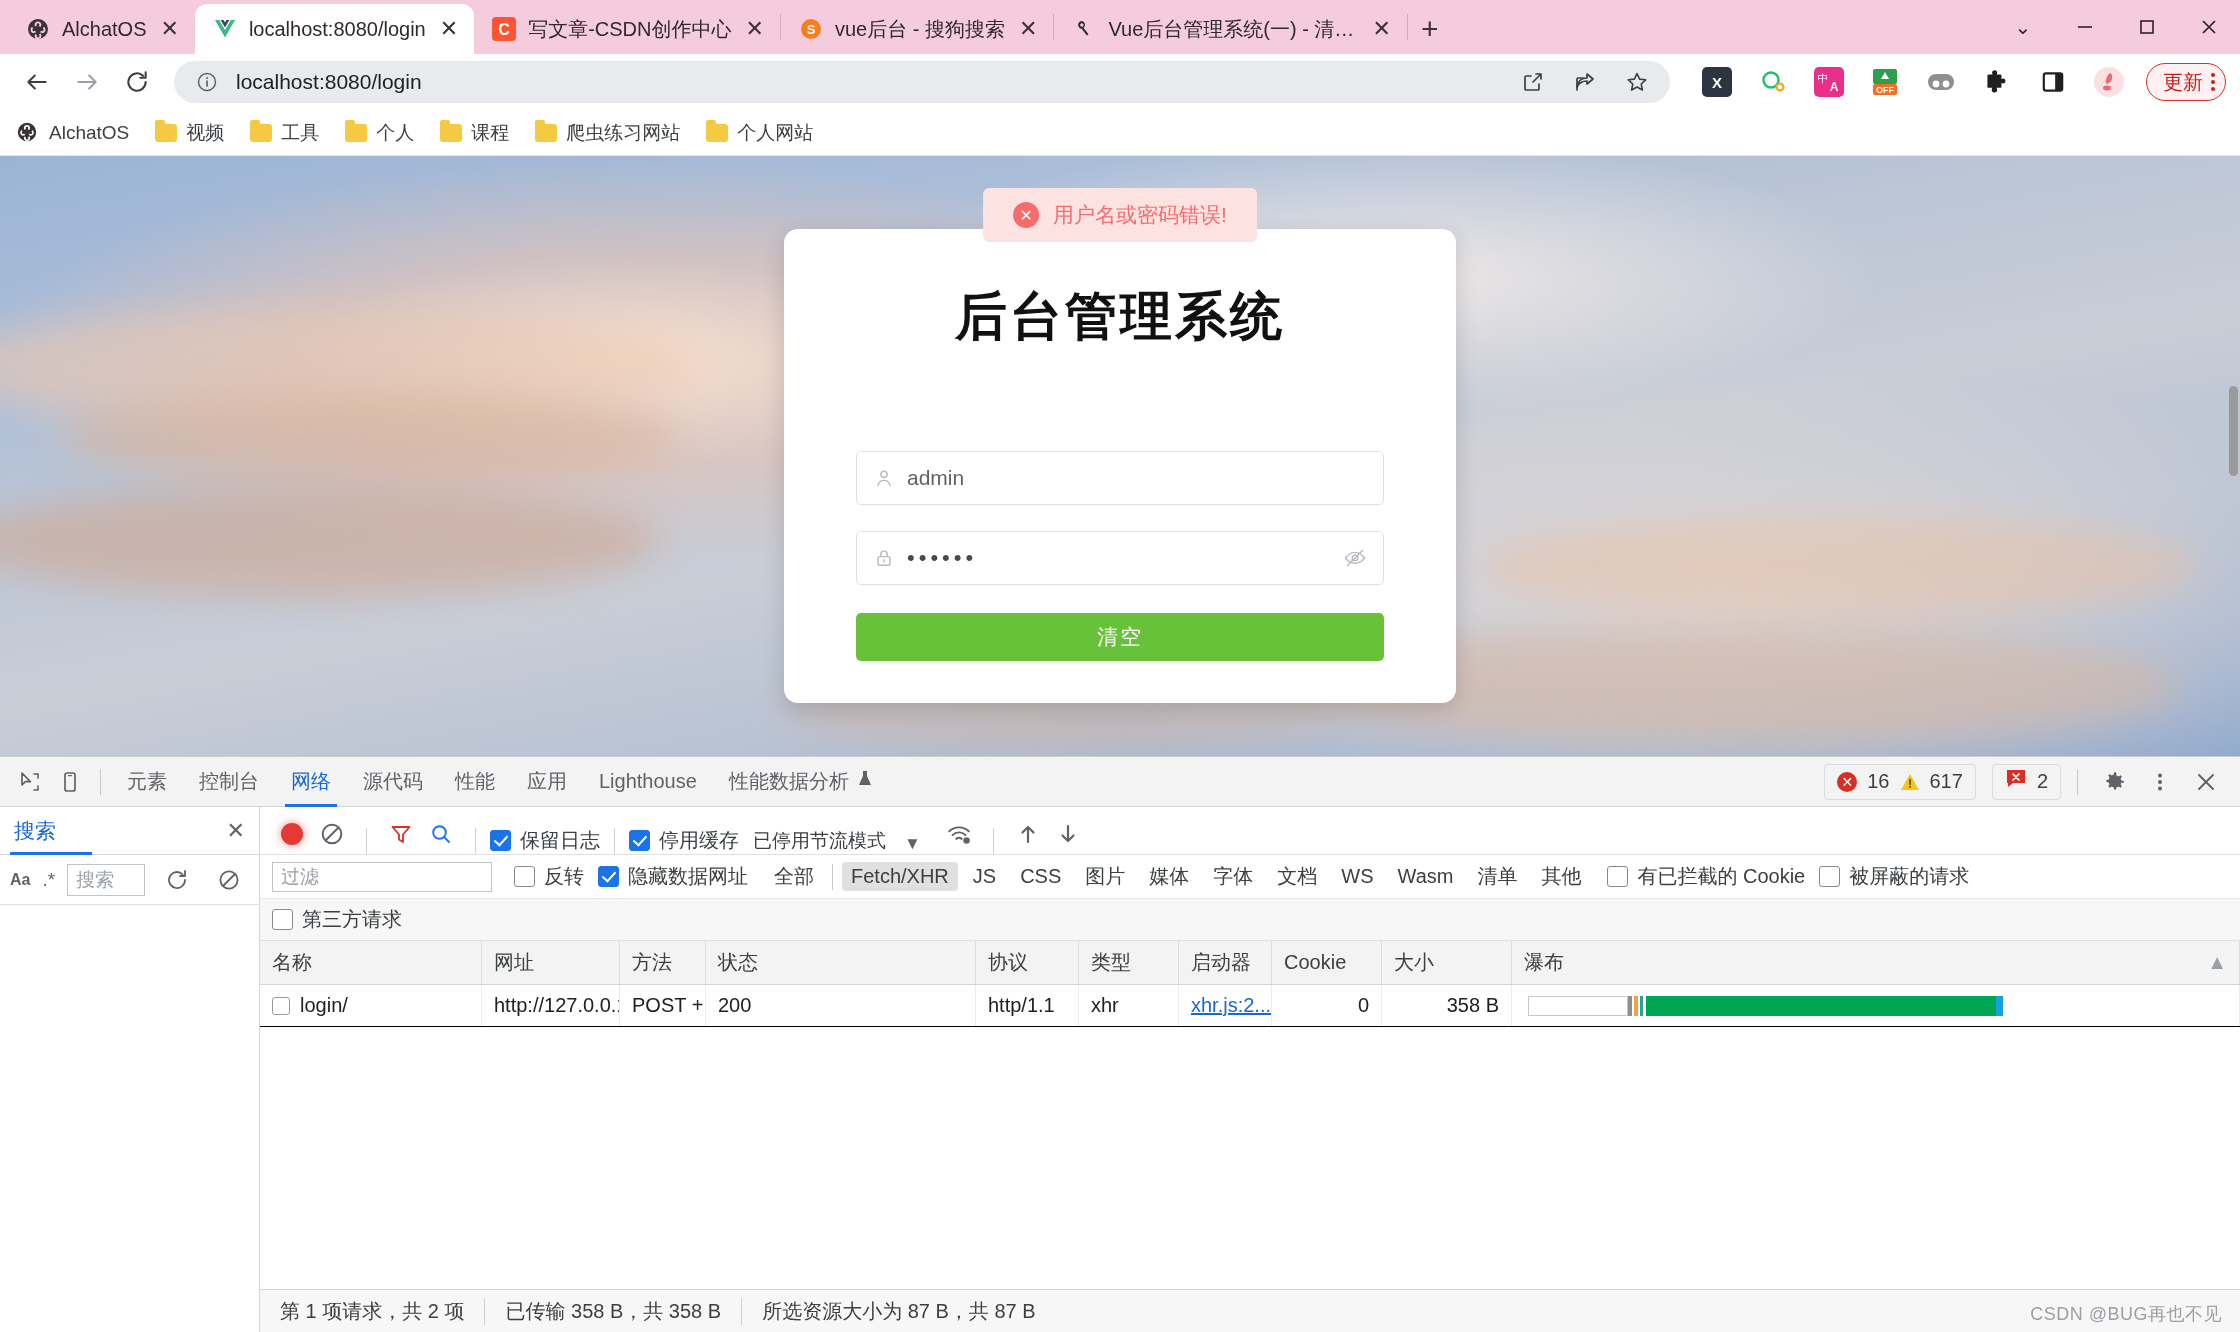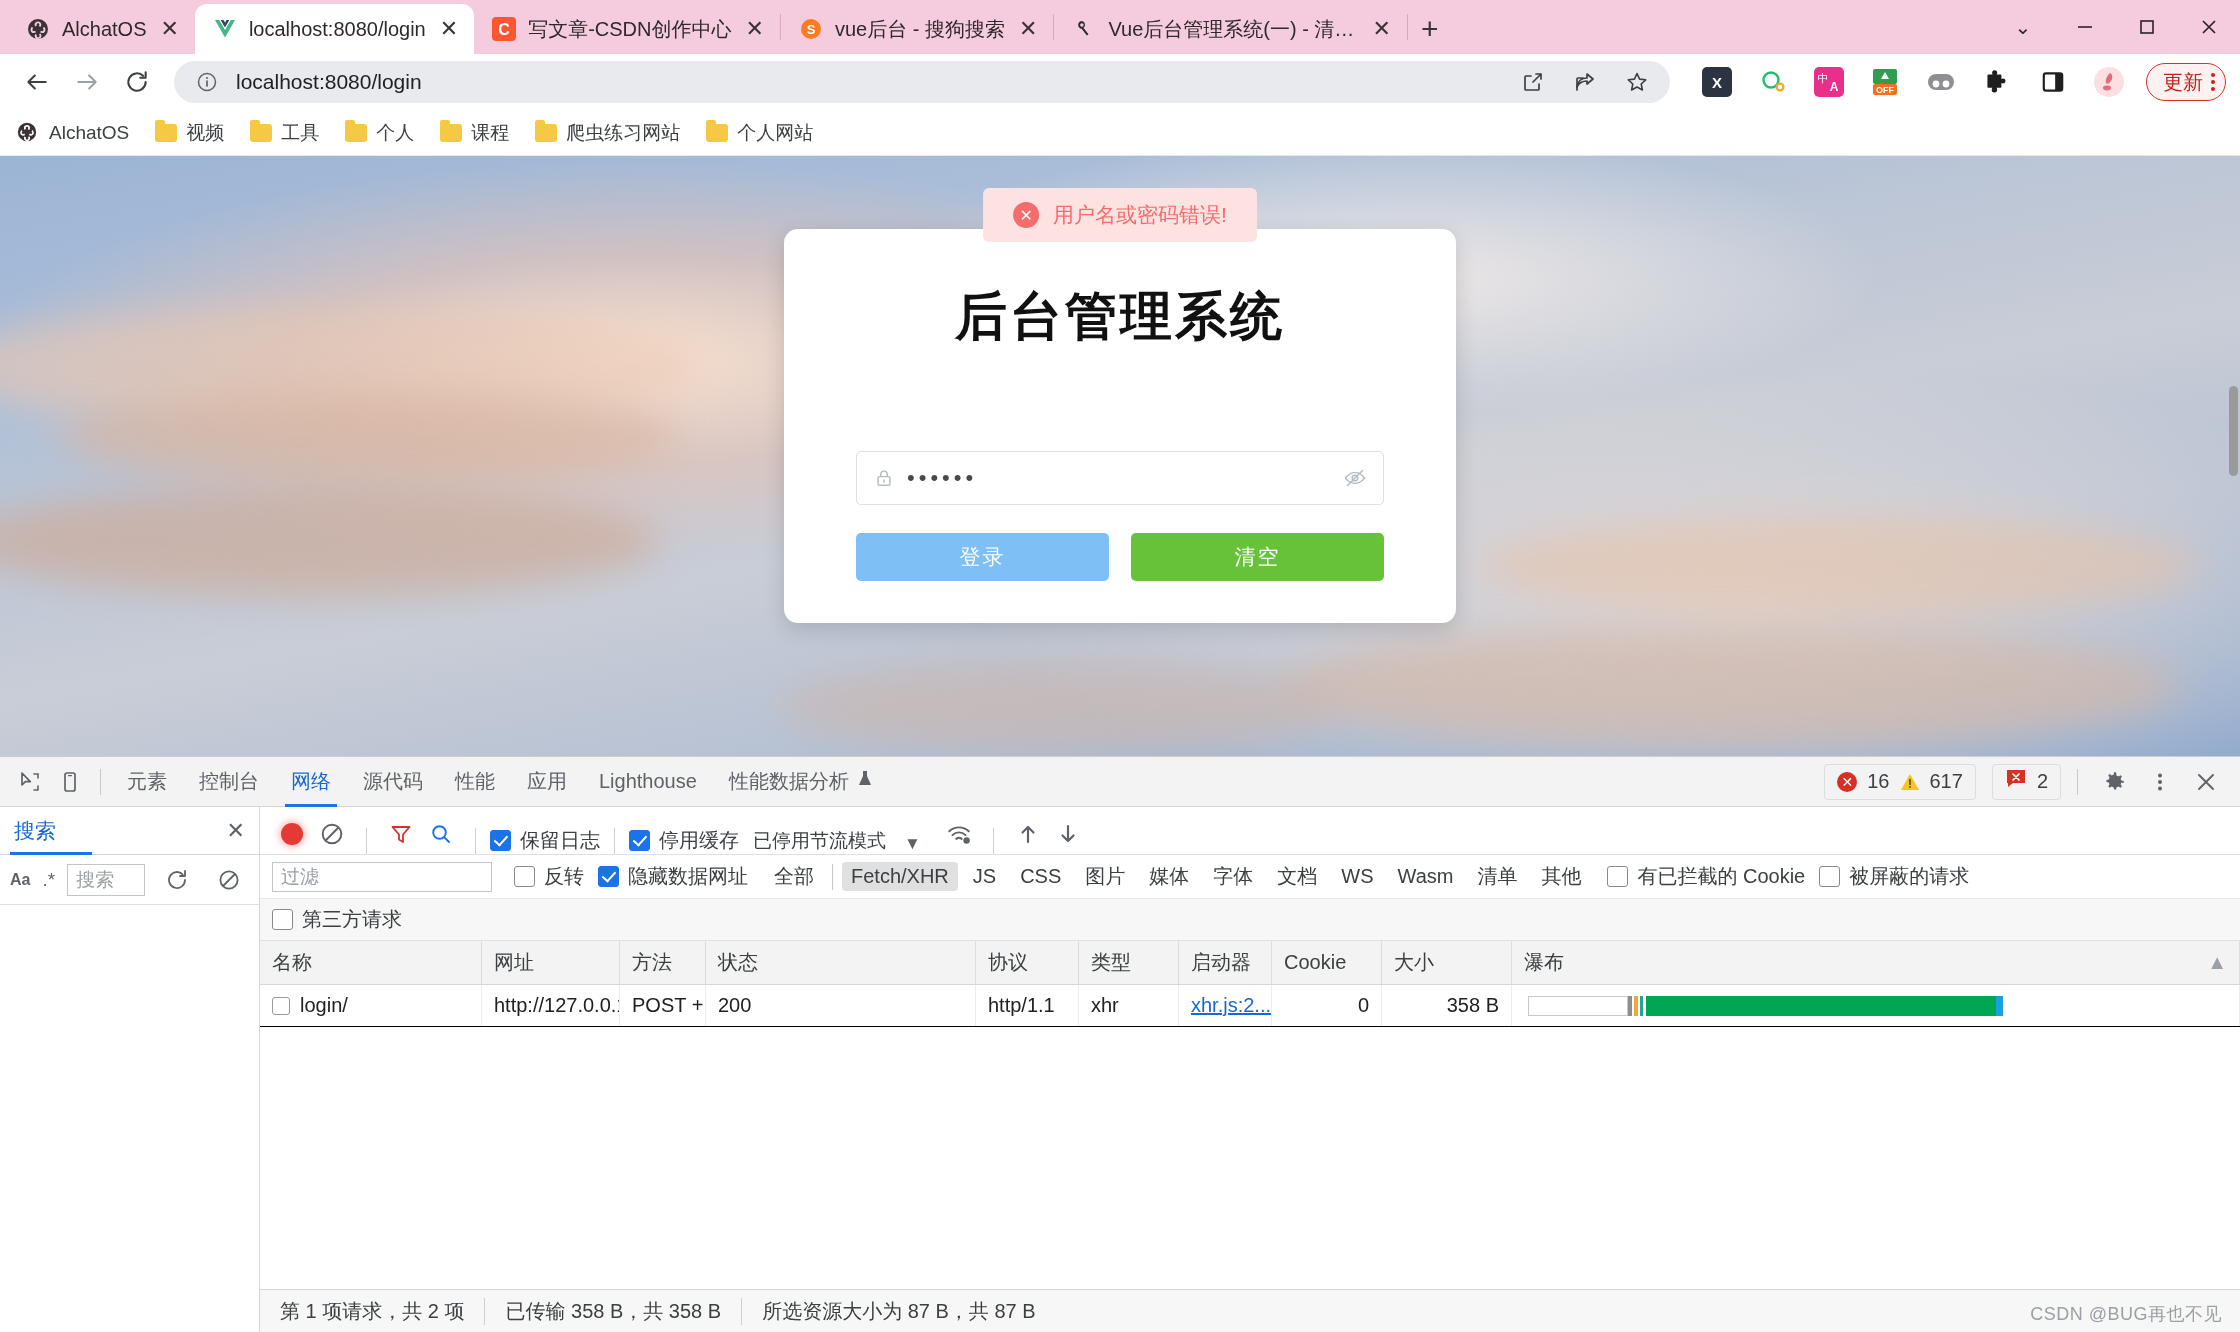--- a/index.html
+++ b/index.html
@@ -561,41 +561,49 @@
     <div class="page-content">
 
       <div class="alert-toast">
         <span class="alert-icon">✕</span>
         <span class="alert-text">用户名或密码错误!</span>
       </div>
 
       <div class="login-card">
         <div class="login-title">后台管理系统</div>
 
+        <div class="field">
+          <span class="field-icon">
+            <svg width="22" height="22" viewBox="0 0 24 24">
+                <circle cx="12" cy="8" r="3.4" fill="none" stroke="#b7bcc4" stroke-width="1.6"></circle>
+                <path d="M5.5 20c.8-3.6 3.4-5.4 6.5-5.4s5.7 1.8 6.5 5.4" fill="none" stroke="#b7bcc4" stroke-width="1.6" stroke-linecap="round"></path>
+              </svg>
+          </span>
+          <span class="field-value" placeholder="请输入用户名">admin</span>
+        </div>
 
         <div class="field">
           <span class="field-icon">
             <svg width="22" height="22" viewBox="0 0 24 24">
                 <rect x="5.5" y="10.5" width="13" height="9.5" rx="1.6" fill="none" stroke="#b7bcc4" stroke-width="1.6"></rect>
                 <path d="M8.5 10.5V8a3.5 3.5 0 0 1 7 0v2.5" fill="none" stroke="#b7bcc4" stroke-width="1.6"></path>
                 <path d="M12 14v2.6" stroke="#b7bcc4" stroke-width="1.5" stroke-linecap="round"></path>
               </svg>
           </span>
           <span class="field-value pwd" placeholder="请输入密码">••••••</span>
           <span class="eye-btn">
             <svg width="24" height="24" viewBox="0 0 24 24">
                 <path d="M2.5 12S6 6.5 12 6.5 21.5 12 21.5 12 18 17.5 12 17.5 2.5 12 2.5 12z" fill="none" stroke="#b7bcc4" stroke-width="1.5"></path>
                 <circle cx="12" cy="12" r="2.8" fill="none" stroke="#b7bcc4" stroke-width="1.5"></circle>
                 <path d="M4.5 19.5L19.5 4.5" stroke="#b7bcc4" stroke-width="1.6" stroke-linecap="round"></path>
               </svg>
           </span>
         </div>
 
         <div class="btn-row">
-          <button class="btn btn-login">登录</button>
           <button class="btn btn-clear">清空</button>
         </div>
       </div>
     </div>
 
     <div class="pagescroll">
       <div class="thumb"></div>
     </div>
   </div>
 

